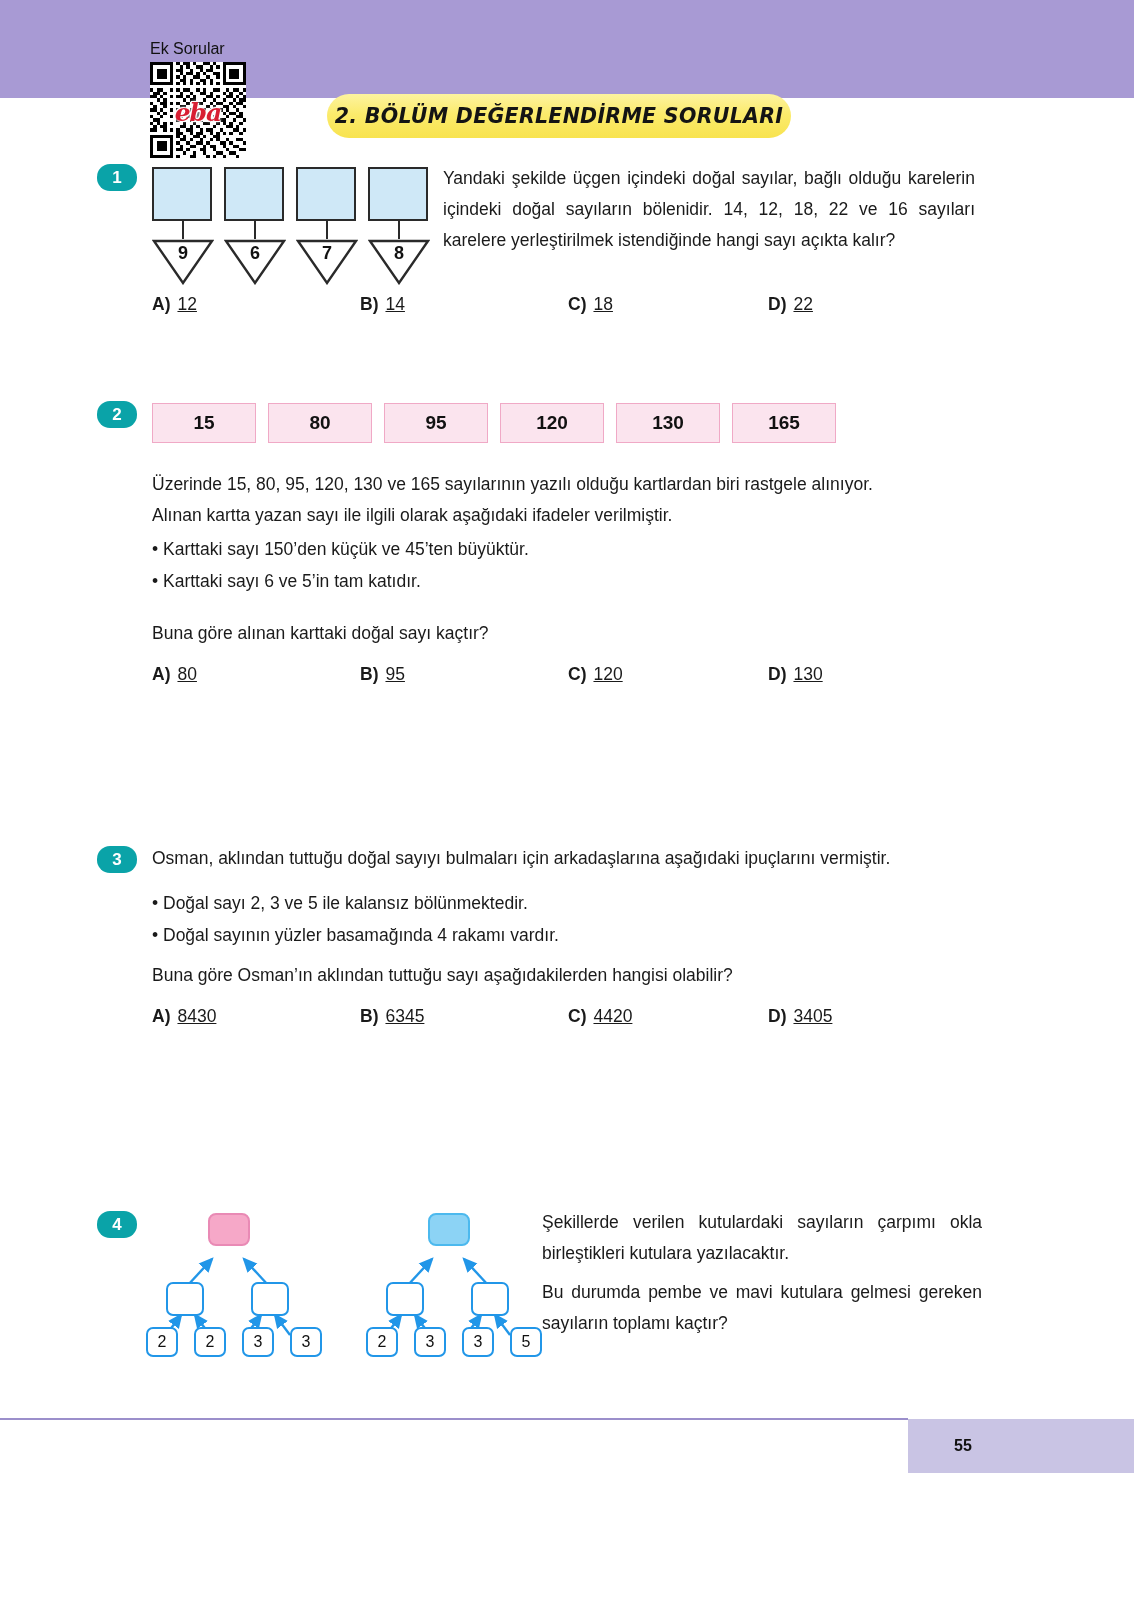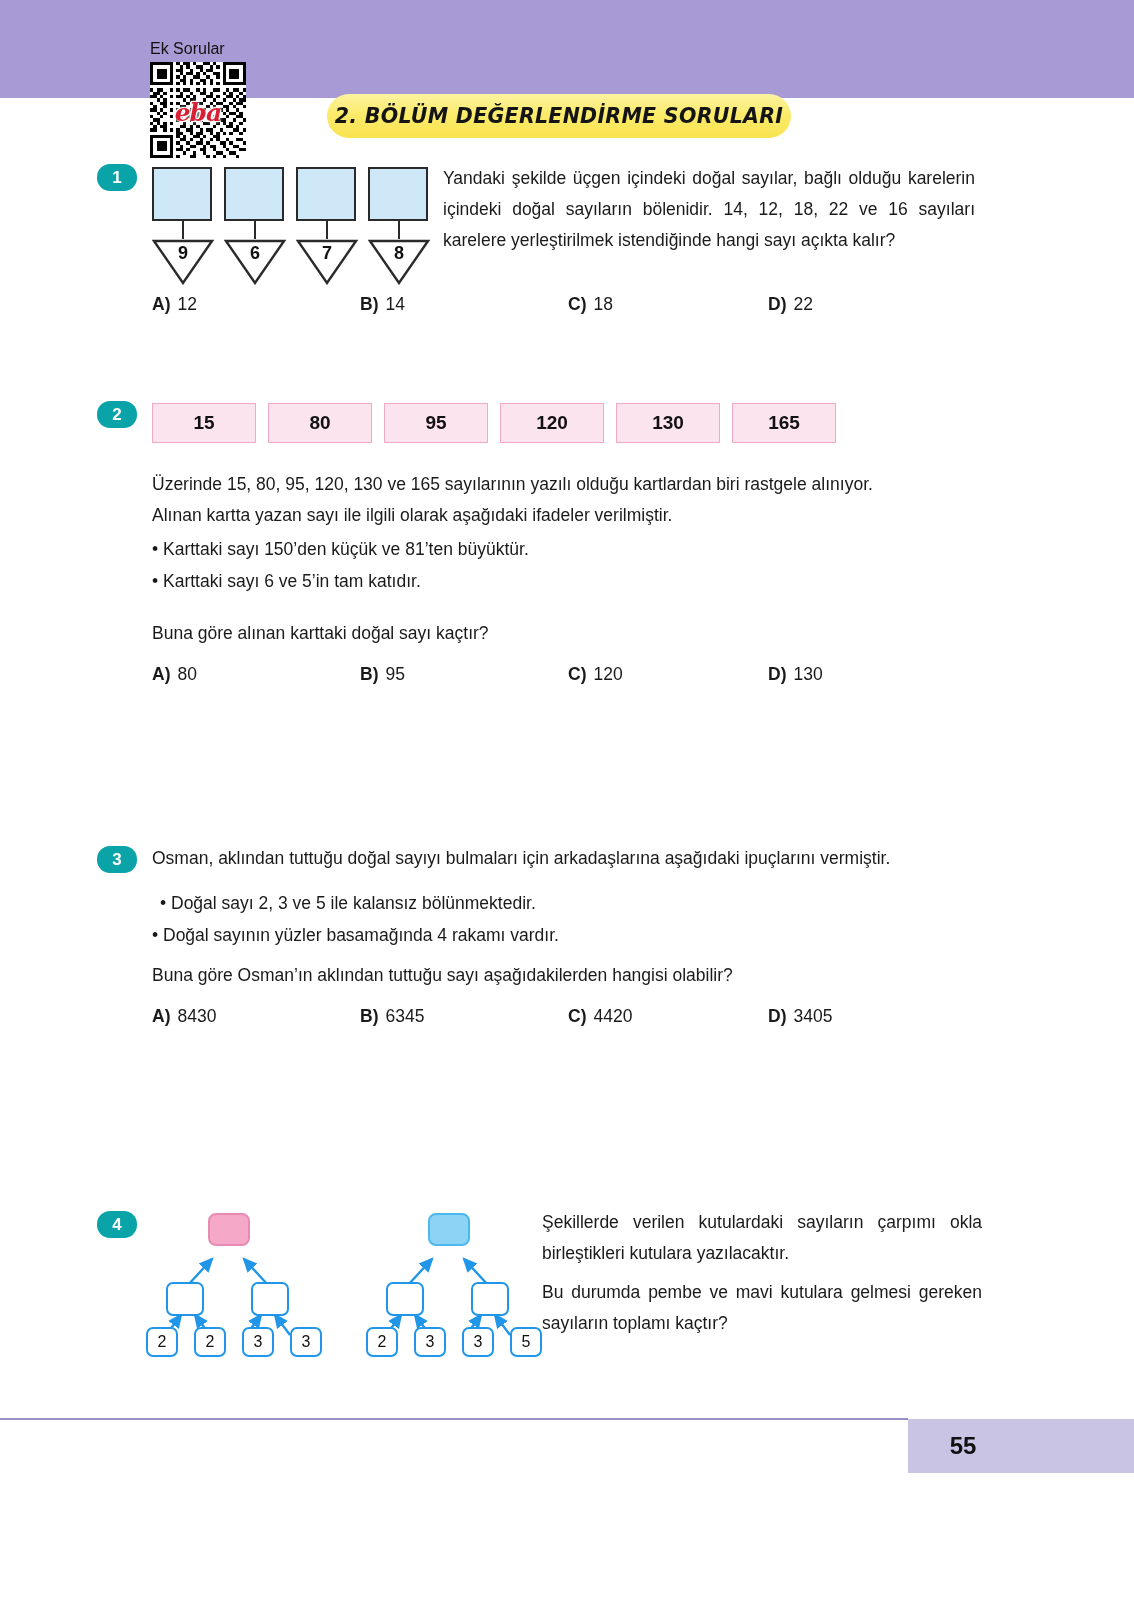--- a/index.html
+++ b/index.html
@@ -108,21 +108,21 @@
   .justify { text-align: justify; text-align-last: left; }
 
   
   .options {
     position: absolute;
     display: flex;
     font-size: 17.5px;
   }
   .opt { display: flex; gap: 7px; }
   .opt-letter { font-weight: 700; }
-  .opt-value { font-weight: 400; }
+  .opt-value { font-weight: 400; text-decoration: underline; }
 
   
   .q1-fig { position: absolute; }
   .q1-col { position: absolute; width: 62px; }
   .q1-square {
     width: 60px; height: 54px;
     border: 2px solid #2a2a2a;
     background: #cfe8f7;
     box-sizing: border-box;
   }
@@ -202,21 +202,21 @@
   .page-num {
     position: absolute;
     left: 908px;
     top: 1419px;
     width: 110px;
     height: 54px;
     display: flex;
     align-items: center;
     justify-content: center;
     font-weight: 700;
-    font-size: 24px;
+    font-size: 16px;
     color: #111;
   }
 </style>
 </head>
 <body>
 
 <div class="top-band"></div>
 
 <div class="eba-block">
   <div class="eba-label">Ek Sorular</div>
@@ -540,21 +540,21 @@
   <div class="card">15</div>
   <div class="card">80</div>
   <div class="card">95</div>
   <div class="card">120</div>
   <div class="card">130</div>
   <div class="card">165</div>
 </div>
 
 <div class="qtext" style="left:152px; top:469px; width:830px;">Üzerinde 15, 80, 95, 120, 130 ve 165 sayılarının yazılı olduğu kartlardan biri rastgele alınıyor.</div>
 <div class="qtext" style="left:152px; top:500px; width:830px;">Alınan kartta yazan sayı ile ilgili olarak aşağıdaki ifadeler verilmiştir.</div>
-<div class="qtext" style="left:152px; top:534px; width:830px;">• Karttaki sayı 150’den küçük ve 81’ten büyüktür.</div>
+<div class="qtext" style="left:152px; top:534px; width:830px;">• Karttaki sayı 150’den küçük ve 45’ten büyüktür.</div>
 <div class="qtext" style="left:152px; top:566px; width:830px;">• Karttaki sayı 6 ve 5’in tam katıdır.</div>
 <div class="qtext" style="left:152px; top:618px; width:830px;">Buna göre alınan karttaki doğal sayı kaçtır?</div>
 
 <div class="options" style="left:152px; top:664px; width:820px;">
   <div class="opt" style="width:208px;">
     <span class="opt-letter">A)</span>
     <span class="opt-value">80</span>
   </div>
   <div class="opt" style="width:208px;">
     <span class="opt-letter">B)</span>
@@ -566,21 +566,21 @@
   </div>
   <div class="opt">
     <span class="opt-letter">D)</span>
     <span class="opt-value">130</span>
   </div>
 </div>
 
 <div class="qnum" style="left:97px; top:846px;">3</div>
 
 <div class="qtext" style="left:152px; top:843px; width:840px;">Osman, aklından tuttuğu doğal sayıyı bulmaları için arkadaşlarına aşağıdaki ipuçlarını vermiştir.</div>
-<div class="qtext" style="left:152px; top:888px; width:840px;margin-left:8px;">• Doğal sayı 2, 3 ve 5 ile kalansız bölünmektedir.</div>
+<div class="qtext" style="left:152px; top:888px; width:840px;">• Doğal sayı 2, 3 ve 5 ile kalansız bölünmektedir.</div>
 <div class="qtext" style="left:152px; top:920px; width:840px;">• Doğal sayının yüzler basamağında 4 rakamı vardır.</div>
 <div class="qtext" style="left:152px; top:960px; width:840px;">Buna göre Osman’ın aklından tuttuğu sayı aşağıdakilerden hangisi olabilir?</div>
 
 <div class="options" style="left:152px; top:1006px; width:820px;">
   <div class="opt" style="width:208px;">
     <span class="opt-letter">A)</span>
     <span class="opt-value">8430</span>
   </div>
   <div class="opt" style="width:208px;">
     <span class="opt-letter">B)</span>

